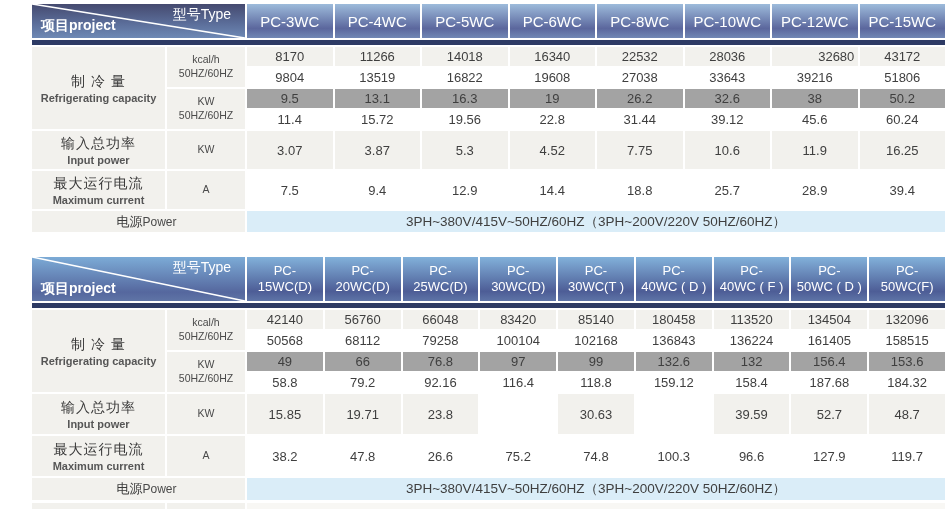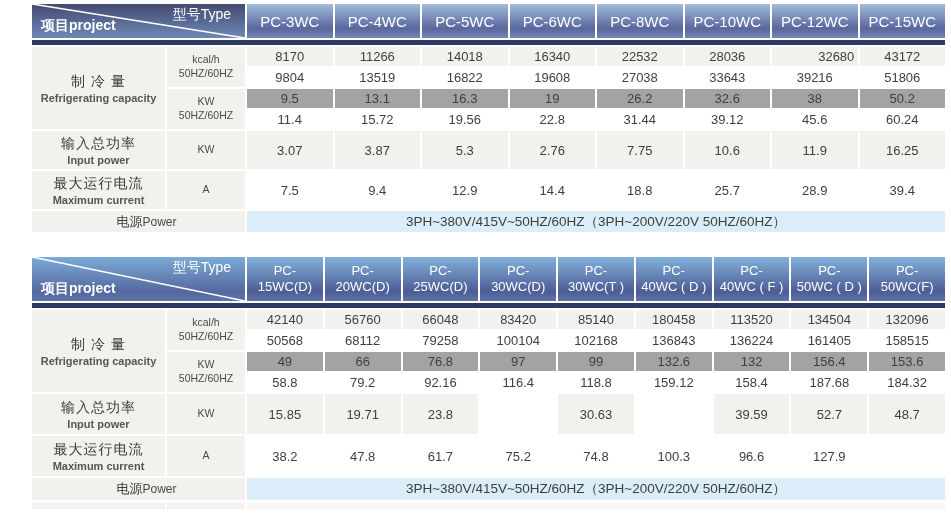--- a/index.html
+++ b/index.html
@@ -128,21 +128,21 @@
       <div class="cell lbl" style="grid-area: 7 / 1;">
         <div class="zh">输入总功率</div>
         <div class="en">Input power</div>
       </div>
       <div class="cell unit" style="grid-area: 7 / 2;">
         <div class="u1">KW</div>
       </div>
       <div class="cell val gray" style="grid-area: 7 / 3;">3.07</div>
       <div class="cell val gray" style="grid-area: 7 / 4;">3.87</div>
       <div class="cell val gray" style="grid-area: 7 / 5;">5.3</div>
-      <div class="cell val gray" style="grid-area: 7 / 6;">2.76</div>
+      <div class="cell val gray" style="grid-area: 7 / 6;">4.52</div>
       <div class="cell val gray" style="grid-area: 7 / 7;">7.75</div>
       <div class="cell val gray" style="grid-area: 7 / 8;">10.6</div>
       <div class="cell val gray" style="grid-area: 7 / 9;">11.9</div>
       <div class="cell val gray" style="grid-area: 7 / 10;">16.25</div>
       <div class="cell lbl" style="grid-area: 8 / 1;">
         <div class="zh">最大运行电流</div>
         <div class="en">Maximum current</div>
       </div>
       <div class="cell unit" style="grid-area: 8 / 2;">
         <div class="u1">A</div>
@@ -270,26 +270,27 @@
       <div class="cell val gray" style="grid-area: 7 / 11;">48.7</div>
       <div class="cell lbl" style="grid-area: 8 / 1;">
         <div class="zh">最大运行电流</div>
         <div class="en">Maximum current</div>
       </div>
       <div class="cell unit" style="grid-area: 8 / 2;">
         <div class="u1">A</div>
       </div>
       <div class="cell val white" style="grid-area: 8 / 3;">38.2</div>
       <div class="cell val white" style="grid-area: 8 / 4;">47.8</div>
-      <div class="cell val white" style="grid-area: 8 / 5;">61.7</div>
+      <div class="cell val white" style="grid-area: 8 / 5;">26.6</div>
       <div class="cell val white" style="grid-area: 8 / 6;">75.2</div>
       <div class="cell val white" style="grid-area: 8 / 7;">74.8</div>
       <div class="cell val white" style="grid-area: 8 / 8;">100.3</div>
       <div class="cell val white" style="grid-area: 8 / 9;">96.6</div>
       <div class="cell val white" style="grid-area: 8 / 10;">127.9</div>
+      <div class="cell val white" style="grid-area: 8 / 11;">119.7</div>
       <div class="cell power-lbl" style="grid-area: 9 / 1 / auto / 3;">
         <div class="zh-inline">电源</div>
         <div class="en-inline">Power</div>
       </div>
       <div class="cell power-val" style="grid-area: 9 / 3 / auto / 12;">3PH~380V/415V~50HZ/60HZ（3PH~200V/220V  50HZ/60HZ）</div>
     </div>
   <div class="cutoff">
     <div class="a"></div>
     <div class="b"></div>
     <div class="c"></div>

